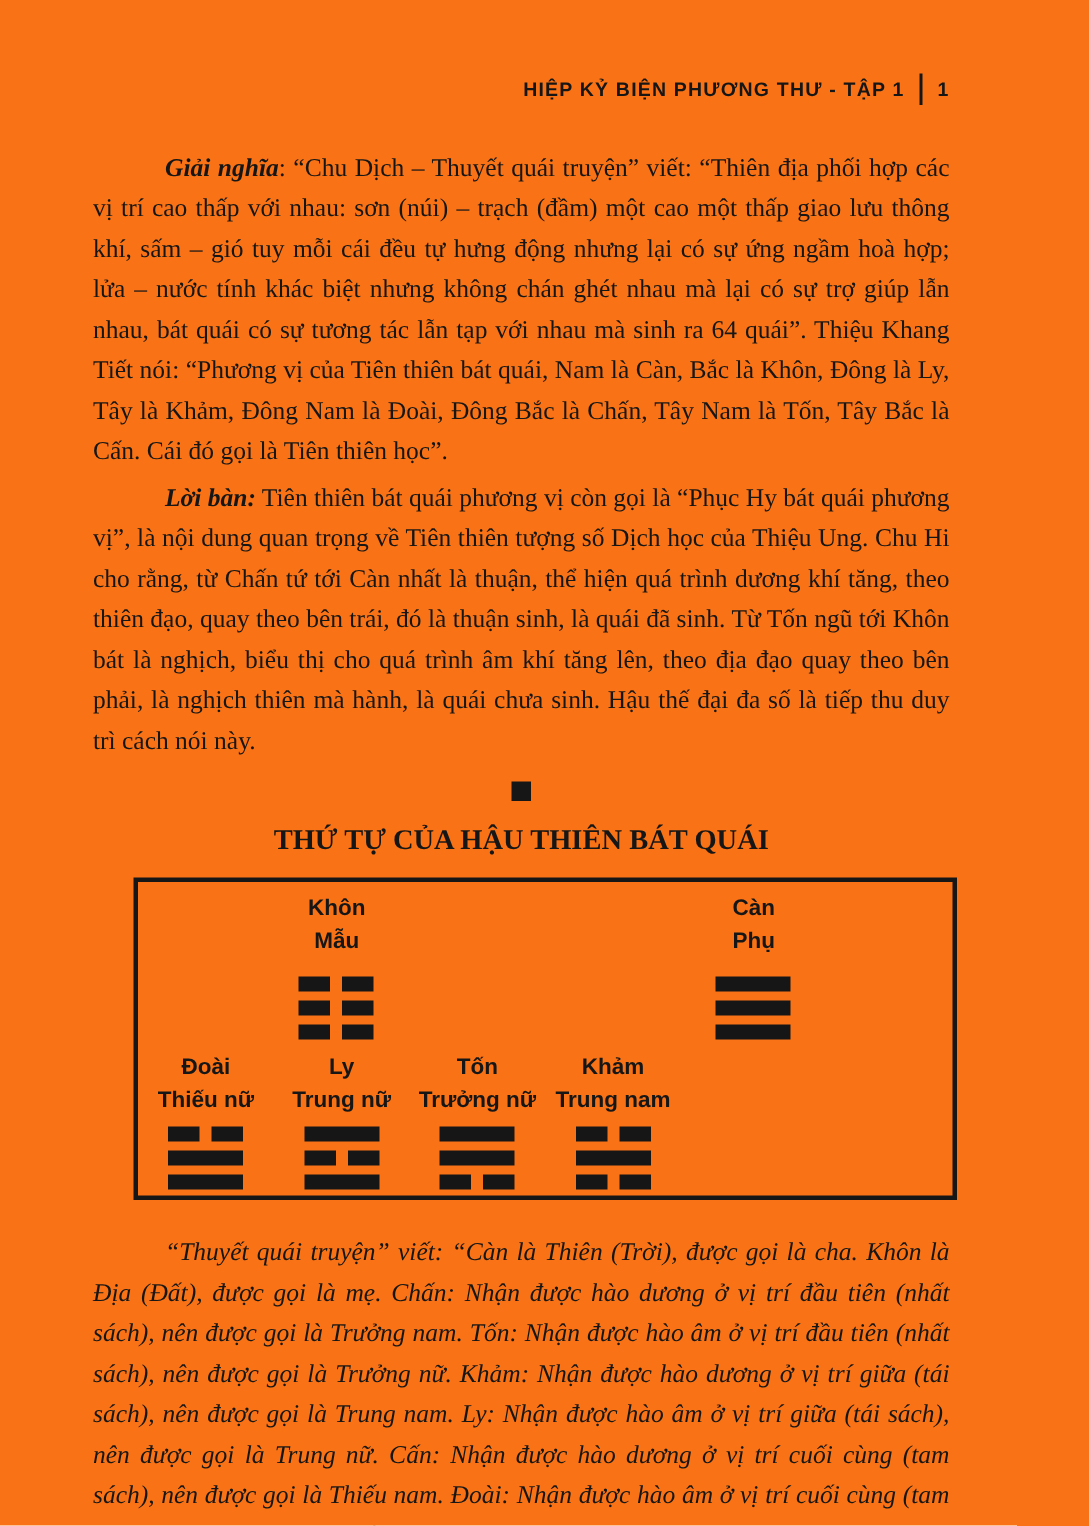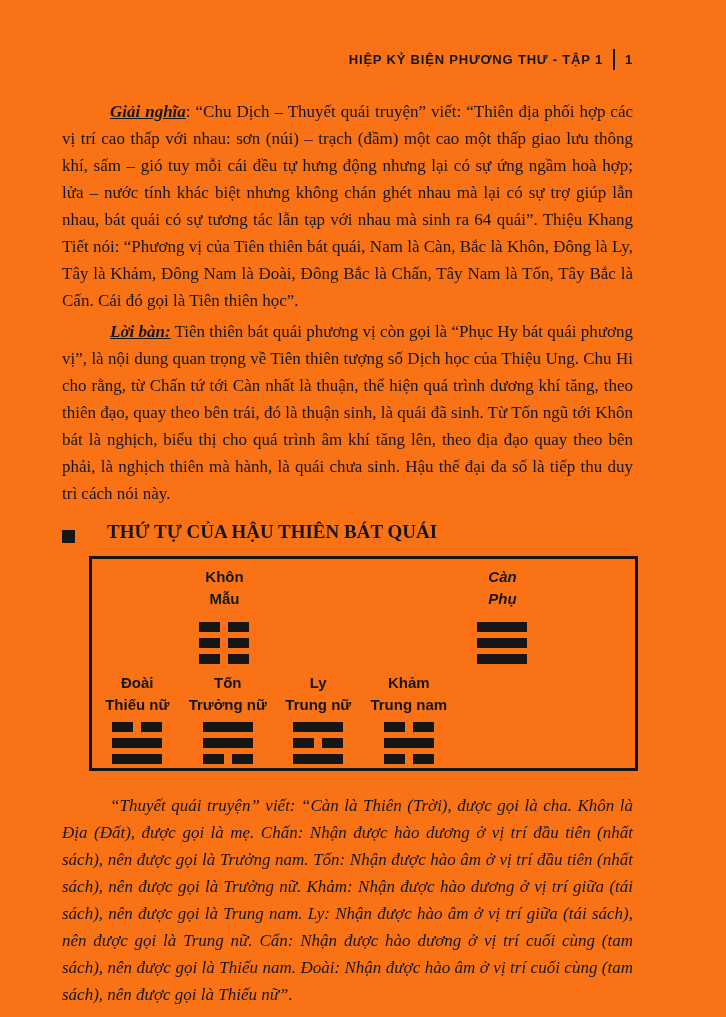--- a/index.html
+++ b/index.html
@@ -46,31 +46,31 @@
     font-size: 17px;
     line-height: 27px;
     text-align: justify;
     text-indent: 48px;
     color: #161616;
   }
   .body-para + .body-para { margin-top: 4px; }
   .lead {
     font-weight: bold;
     font-style: italic;
-    text-decoration: underline;
   }
   
   .section-heading {
     margin: 14px 0 13px 0;
     display: flex;
-    align-items: flex-end;
-    gap: 32px;
+    align-items: center;
+    gap: 16px;
     font-size: 19px;
     font-weight: bold;
     color: #161616;
+    flex-direction: column;
   }
   .bullet-square {
     width: 13px;
     height: 13px;
     background: #161616;
     flex: 0 0 auto;
   }
   
   .trigram-box {
     margin: 0 0 0 27px;
@@ -79,21 +79,21 @@
     box-sizing: border-box;
     border: 3px solid #161616;
   }
   .parents-row, .children-row {
     display: grid;
     grid-template-columns: repeat(6, 1fr);
   }
   .parents-row { margin-top: 7px; gap: 13px; }
   .children-row { margin-top: 8px; }
   .col-2 { grid-column: 2; }
-  .col-5 { grid-column: 5; font-style: italic; }
+  .col-5 { grid-column: 5; }
   .tri-col {
     display: flex;
     flex-direction: column;
     align-items: center;
   }
   .tri-name, .tri-role {
     font-family: "Liberation Sans", sans-serif;
     font-weight: bold;
     font-size: 15px;
     line-height: 22px;
@@ -178,44 +178,44 @@
         <div class="trigram">
             <div class="tri-line yin">
               <span class="seg"></span>
               <span class="seg"></span>
             </div>
             <div class="tri-line yang"></div>
             <div class="tri-line yang"></div>
           </div>
       </div>
       <div class="tri-col">
+        <div class="tri-name">Ly</div>
+        <div class="tri-role">Trung nữ</div>
+        <div class="trigram">
+            <div class="tri-line yang"></div>
+            <div class="tri-line yin">
+              <span class="seg"></span>
+              <span class="seg"></span>
+            </div>
+            <div class="tri-line yang"></div>
+          </div>
+      </div>
+      <div class="tri-col">
         <div class="tri-name">Tốn</div>
         <div class="tri-role">Trưởng nữ</div>
         <div class="trigram">
             <div class="tri-line yang"></div>
             <div class="tri-line yang"></div>
             <div class="tri-line yin">
               <span class="seg"></span>
               <span class="seg"></span>
             </div>
           </div>
       </div>
       <div class="tri-col">
-        <div class="tri-name">Ly</div>
-        <div class="tri-role">Trung nữ</div>
-        <div class="trigram">
-            <div class="tri-line yang"></div>
-            <div class="tri-line yin">
-              <span class="seg"></span>
-              <span class="seg"></span>
-            </div>
-            <div class="tri-line yang"></div>
-          </div>
-      </div>
-      <div class="tri-col">
         <div class="tri-name">Khảm</div>
         <div class="tri-role">Trung nam</div>
         <div class="trigram">
             <div class="tri-line yin">
               <span class="seg"></span>
               <span class="seg"></span>
             </div>
             <div class="tri-line yang"></div>
             <div class="tri-line yin">
               <span class="seg"></span>

